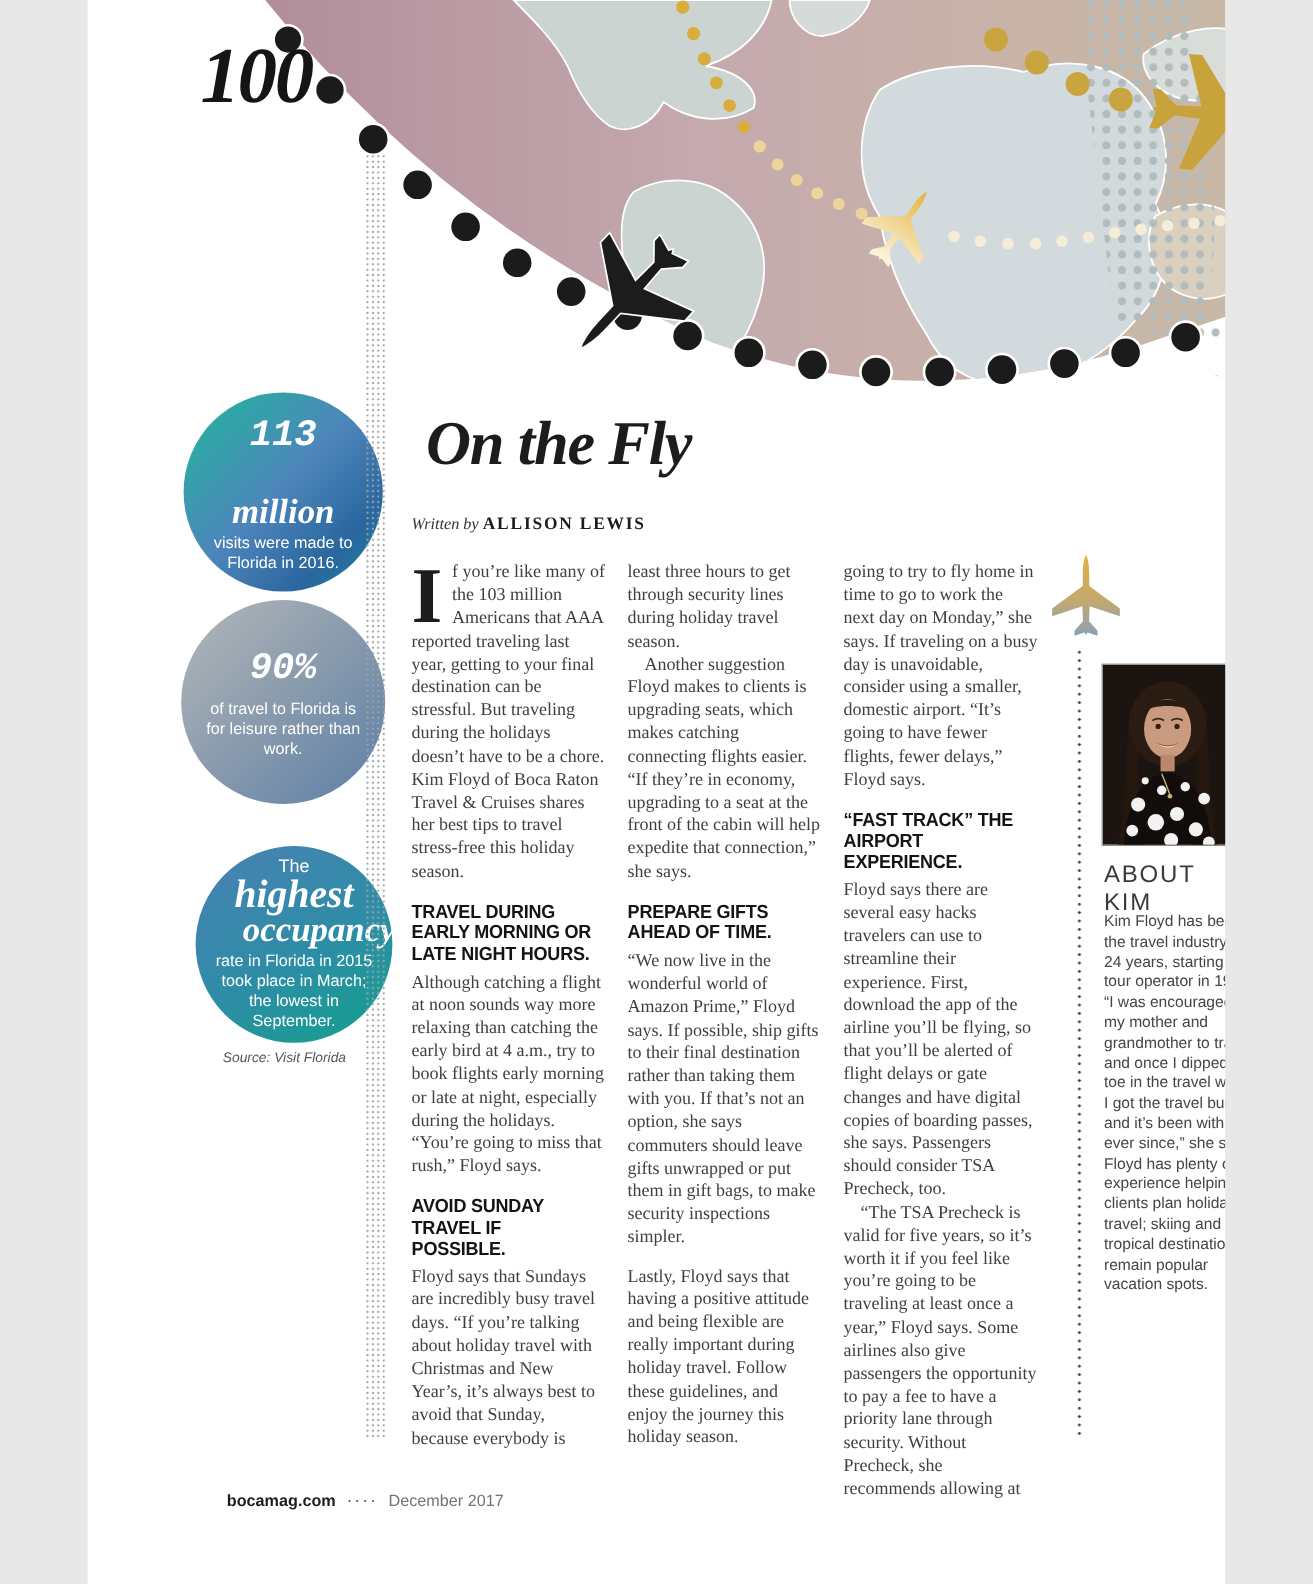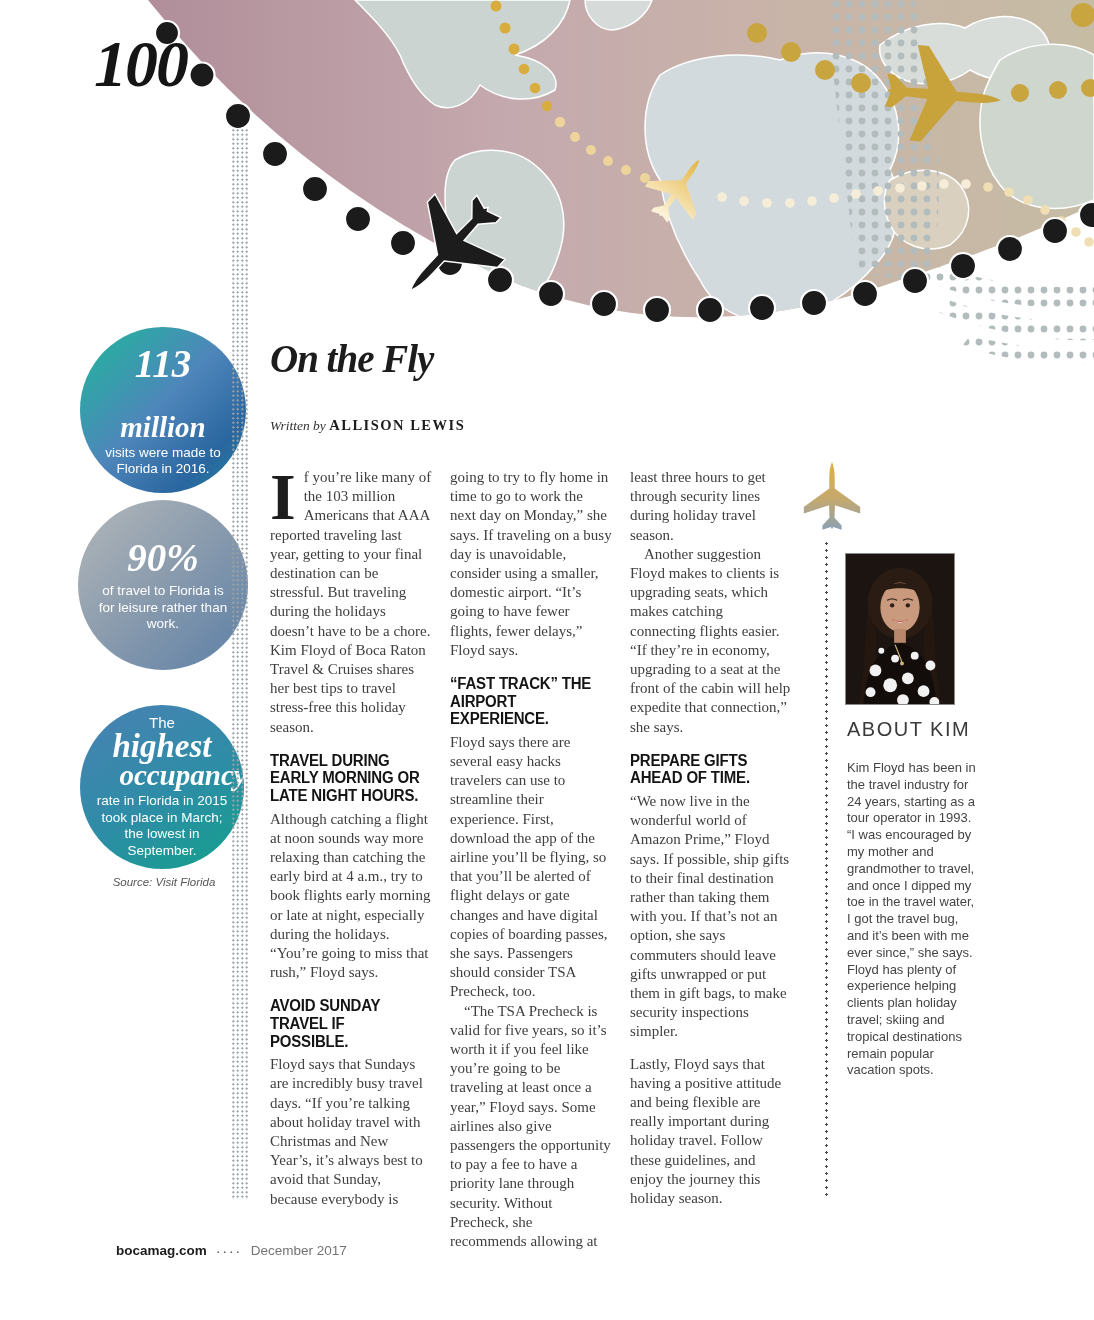--- a/index.html
+++ b/index.html
@@ -1,41 +1,41 @@
 <!DOCTYPE html>
 <html><head>
 <meta charset="utf-8">
 <style>
   html,body{margin:0;padding:0;background:#e8e8e8;}
   .page{
-    position:relative;width:1094px;height:1320px;background:#ffffff;
+    position:relative;width:948px;height:1320px;background:#ffffff;
     margin:0 auto;overflow:hidden;
     font-family:"Liberation Serif", serif;color:#3d3d3d;
   }
   
   .map-svg{position:absolute;top:0;left:0;}
   .page-number{
     position:absolute;left:94px;top:34px;
     font-family:"Liberation Serif", serif;font-style:italic;font-weight:bold;
     font-size:66px;line-height:60px;color:#151515;letter-spacing:-2px;
   }
   
   .stat-circle{
     position:absolute;border-radius:50%;color:#fff;text-align:center;
     display:flex;flex-direction:column;justify-content:center;align-items:center;
     font-family:"Liberation Sans", sans-serif;
   }
   .c1{left:80px;top:327px;width:166px;height:166px;
       background:linear-gradient(135deg,#1fb79a 0%,#4e86bb 48%,#2a669f 78%,#1d86a0 100%);}
   .c2{left:78px;top:500px;width:170px;height:170px;
       background:linear-gradient(135deg,#b3b8ba 0%,#8d9dae 45%,#5c7fa6 100%);}
-  .c3{left:80px;top:705px;width:164px;height:164px;
+  .c3{left:90px;top:705px;width:164px;height:164px;
       background:linear-gradient(150deg,#4a81b4 0%,#2d8da6 55%,#12a18b 100%);}
-  .stat-num{font-family:Liberation Serif, serif;font-style:italic;font-weight:bold;
-      font-size:39px;line-height:42px;}
+  .stat-num{font-family:Liberation Mono, monospace;font-style:italic;font-weight:bold;
+      font-size:31px;line-height:42px;}
   .stat-unit{font-family:"Liberation Serif", serif;font-style:italic;font-weight:bold;
       font-size:29px;line-height:28px;margin-top:28px;}
   .stat-lead{font-size:15px;line-height:16px;}
   .stat-word1{font-family:"Liberation Serif", serif;font-style:italic;font-weight:bold;
       font-size:33px;line-height:30px;}
   .stat-word2{font-family:"Liberation Serif", serif;font-style:italic;font-weight:bold;
       font-size:29px;line-height:28px;margin-left:42px;}
   .stat-caption{font-size:13.5px;line-height:16.5px;margin-top:4px;width:136px;}
   .source-note{
     position:absolute;left:82px;top:876px;width:164px;text-align:center;
@@ -48,21 +48,21 @@
     background-size:4.5px 4.5px;
   }
   .side-dotline{
     position:absolute;left:825px;top:540px;width:3px;height:658px;
     background-image:radial-gradient(circle,#4a4a4a 1.2px,transparent 1.35px);
     background-size:3px 7px;background-position:center top;
   }
   
   .article{position:absolute;left:270px;top:334px;width:524px;}
   .title{font-family:"Liberation Serif", serif;font-style:italic;font-weight:bold;
-    font-size:39px;line-height:50px;color:#1c1c1c;letter-spacing:-1px;margin:0;}
+    font-size:52px;line-height:50px;color:#1c1c1c;letter-spacing:-1px;margin:12px;}
   .subtitle{font-family:"Liberation Serif", serif;font-style:italic;
     font-size:20.5px;line-height:24px;color:#3a3a3a;margin-top:4px;}
   .byline{margin-top:33px;font-size:13.5px;}
   .byline .pre{font-style:italic;color:#333;}
   .byline .author{font-weight:bold;letter-spacing:1.5px;color:#1c1c1c;font-size:14.5px;}
   .cols{position:absolute;left:270px;top:468px;width:524px;display:flex;gap:18px;}
   .col{width:162px;font-size:15px;line-height:19.2px;color:#3e3e3e;}
   .col p{margin:0;}
   .col p.gap-top{margin-top:13px;}
   .col p.indent{text-indent:14px;}
@@ -261,31 +261,31 @@
 
   <div class="cols">
     <div class="col">
       <p><span class="dropcap">I</span><span>f you’re like many of the 103 million Americans that AAA reported traveling last year, getting to your final destination can be stressful. But traveling during the holidays doesn’t have to be a chore. Kim Floyd of Boca Raton Travel &amp; Cruises shares her best tips to travel stress-free this holiday season.</span></p>
       <h3>TRAVEL DURING EARLY MORNING OR LATE NIGHT HOURS.</h3>
       <p>Although catching a flight at noon sounds way more relaxing than catching the early bird at 4 a.m., try to book flights early morning or late at night, especially during the holidays. “You’re going to miss that rush,” Floyd says.</p>
       <h3>AVOID SUNDAY TRAVEL IF POSSIBLE.</h3>
       <p>Floyd says that Sundays are incredibly busy travel days. “If you’re talking about holiday travel with Christmas and New Year’s, it’s always best to avoid that Sunday, because everybody is</p>
     </div>
     <div class="col">
-      <p>going to try to fly home in time to go to work the next day on Monday,” she says. If traveling on a busy day is unavoidable, consider using a smaller, domestic airport. “It’s going to have fewer flights, fewer delays,” Floyd says.</p>
-      <h3>“FAST TRACK” THE AIRPORT EXPERIENCE.</h3>
-      <p>Floyd says there are several easy hacks travelers can use to streamline their experience. First, download the app of the airline you’ll be flying, so that you’ll be alerted of flight delays or gate changes and have digital copies of boarding passes, she says. Passengers should consider TSA Precheck, too.</p>
-      <p class="indent">“The TSA Precheck is valid for five years, so it’s worth it if you feel like you’re going to be traveling at least once a year,” Floyd says. Some airlines also give passengers the opportunity to pay a fee to have a priority lane through security. Without Precheck, she recommends allowing at</p>
-    </div>
-    <div class="col">
       <p>least three hours to get through security lines during holiday travel season.</p>
       <p class="indent">Another suggestion Floyd makes to clients is upgrading seats, which makes catching connecting flights easier. “If they’re in economy, upgrading to a seat at the front of the cabin will help expedite that connection,” she says.</p>
       <h3>PREPARE GIFTS AHEAD OF TIME.</h3>
       <p>“We now live in the wonderful world of Amazon Prime,” Floyd says. If possible, ship gifts to their final destination rather than taking them with you. If that’s not an option, she says commuters should leave gifts unwrapped or put them in gift bags, to make security inspections simpler.</p>
       <p class="gap-top">Lastly, Floyd says that having a positive attitude and being flexible are really important during holiday travel. Follow these guidelines, and enjoy the journey this holiday season.</p>
+    </div>
+    <div class="col">
+      <p>going to try to fly home in time to go to work the next day on Monday,” she says. If traveling on a busy day is unavoidable, consider using a smaller, domestic airport. “It’s going to have fewer flights, fewer delays,” Floyd says.</p>
+      <h3>“FAST TRACK” THE AIRPORT EXPERIENCE.</h3>
+      <p>Floyd says there are several easy hacks travelers can use to streamline their experience. First, download the app of the airline you’ll be flying, so that you’ll be alerted of flight delays or gate changes and have digital copies of boarding passes, she says. Passengers should consider TSA Precheck, too.</p>
+      <p class="indent">“The TSA Precheck is valid for five years, so it’s worth it if you feel like you’re going to be traveling at least once a year,” Floyd says. Some airlines also give passengers the opportunity to pay a fee to have a priority lane through security. Without Precheck, she recommends allowing at</p>
     </div>
   </div>
 
   <svg class="side-plane" width="64" height="80" viewBox="0 0 64 80">
     <defs>
       <linearGradient id="planeSide" x1="0" y1="0" x2="0" y2="1">
         <stop offset="0" stop-color="#e0b144"></stop>
         <stop offset="0.55" stop-color="#c4a96e"></stop>
         <stop offset="1" stop-color="#8ba0b3"></stop>
       </linearGradient>

